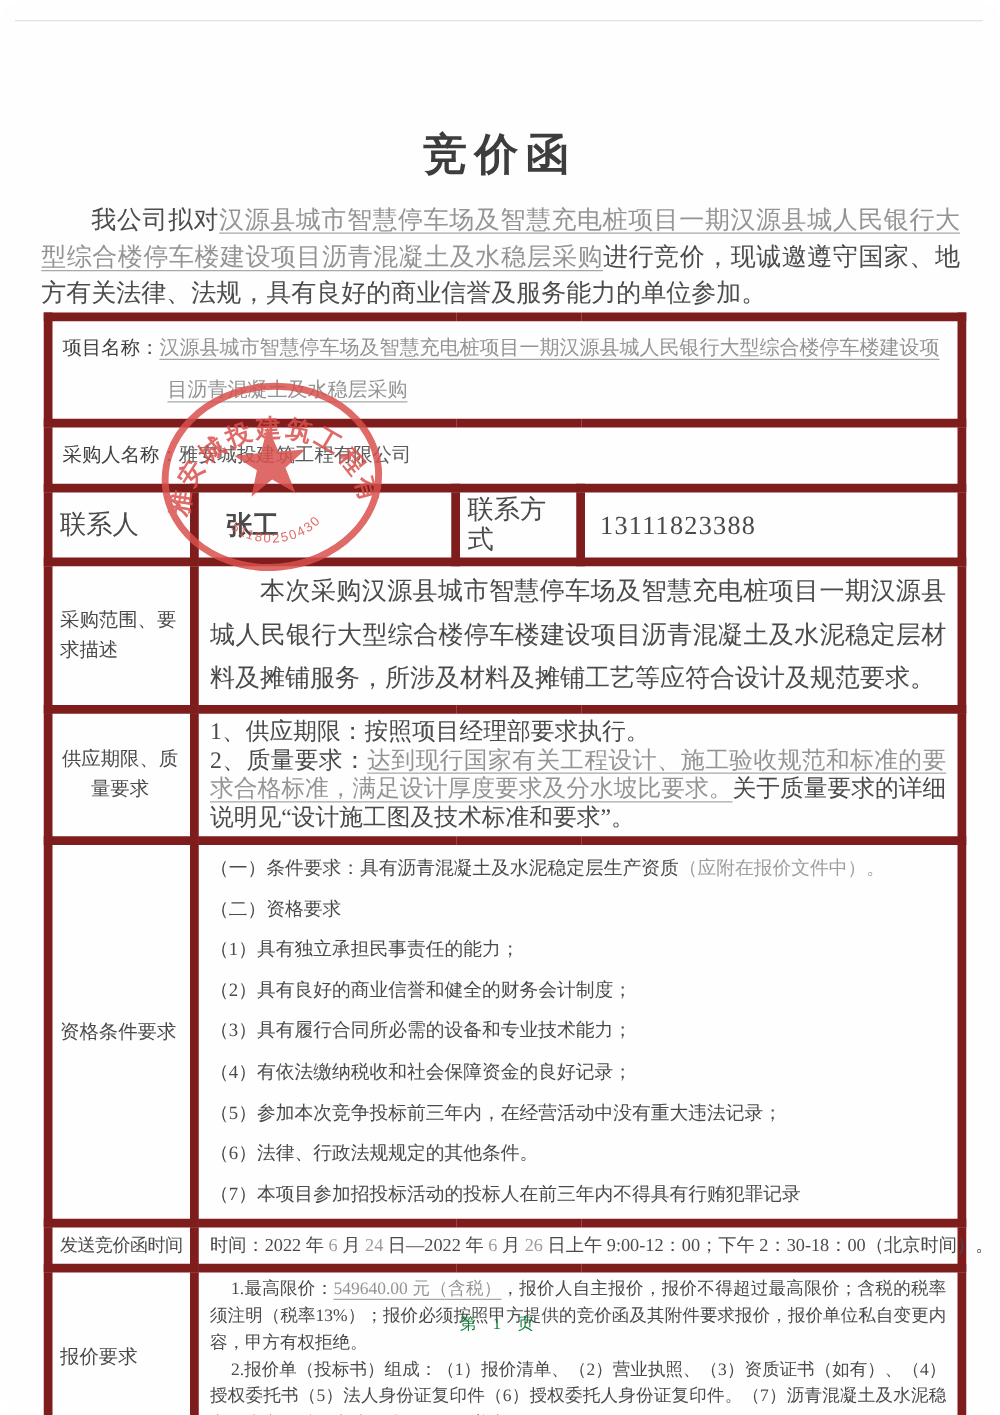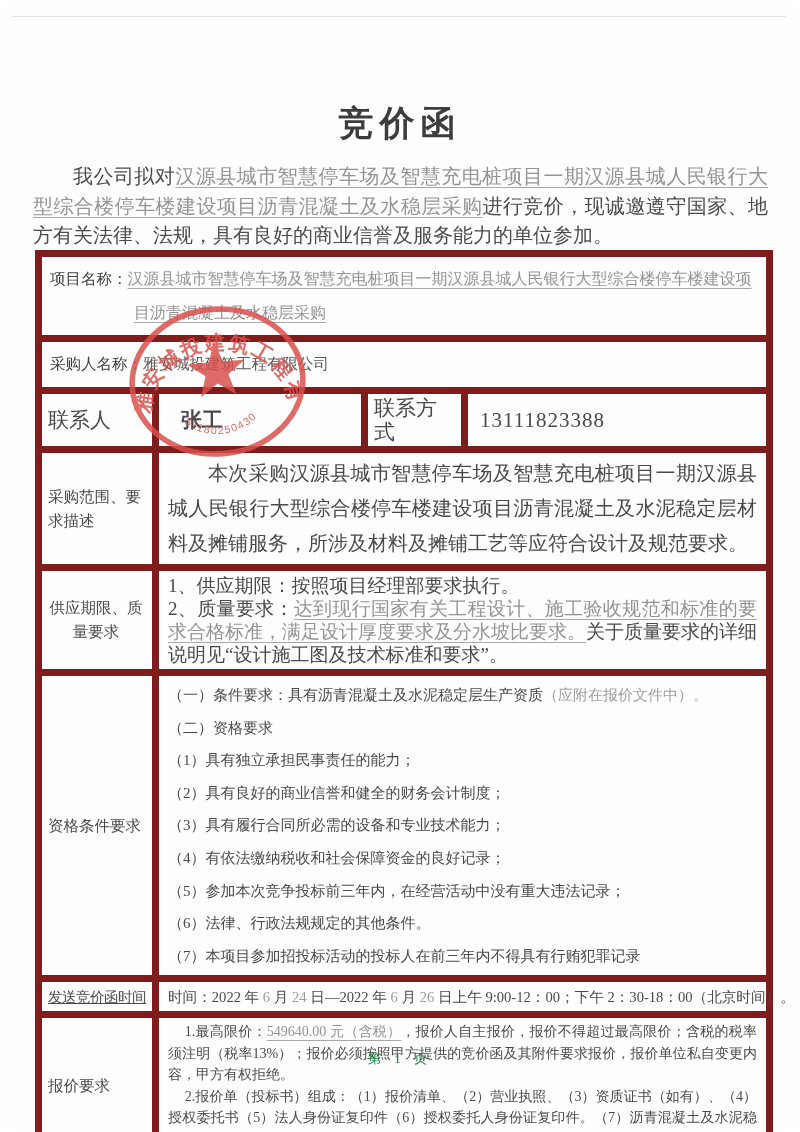--- a/index.html
+++ b/index.html
@@ -11,21 +11,21 @@
         letter-spacing:6px;color:#3d3d3d;}
   .intro{position:absolute;left:33px;top:162px;width:735px;font-size:20px;line-height:29.5px;
         text-align:justify;text-indent:2em;color:#4c4c4c;}
   .u-light{color:#949494;text-decoration:underline;text-underline-offset:4px;
         text-decoration-color:#a8a8a8;text-decoration-thickness:1px;}
   table.bid{position:absolute;left:35px;top:250px;width:731px;border-collapse:collapse;
         table-layout:fixed;border:1px solid #9a9a9a;border-top:3px solid #4e4e4e;}
   table.bid td{border:7px solid #7f1d1d;vertical-align:middle;color:#4a4a4a;}
   td.lbl-cell{font-family:"Liberation Sans", sans-serif;font-size:15.5px;color:#3f3f3f;
         padding:2px 4px 2px 6px;line-height:24px;}
-  td.lbl-cell.small{font-size:14.5px;letter-spacing:-0.5px;text-decoration:underline;}
+  td.lbl-cell.small{font-size:14.5px;letter-spacing:-0.5px;}
   td.lbl-cell.center{text-align:center;padding-left:2px;}
   .lbl{font-family:"Liberation Sans", sans-serif;font-size:15.5px;color:#3f3f3f;font-weight:400;}
   .r1 td{padding:5px 8px;}
   .r1 .hang{padding-left:84px;text-indent:-84px;font-size:16px;line-height:34px;}
   .r2 td{padding:4px 8px;font-size:15.5px;}
   .r2 .val{color:#5a5a5a;font-size:15.5px;}
   .r3 td{font-size:21px;}
   .name-cell{padding-left:22px;color:#8f8f8f;font-weight:bold;}
   .phone-cell{padding-left:12px;color:#9a9a9a;font-size:14.5px;letter-spacing:1px;}
   td.content{padding:3px 9px;font-size:15px;color:#4c4c4c;text-align:justify;}

